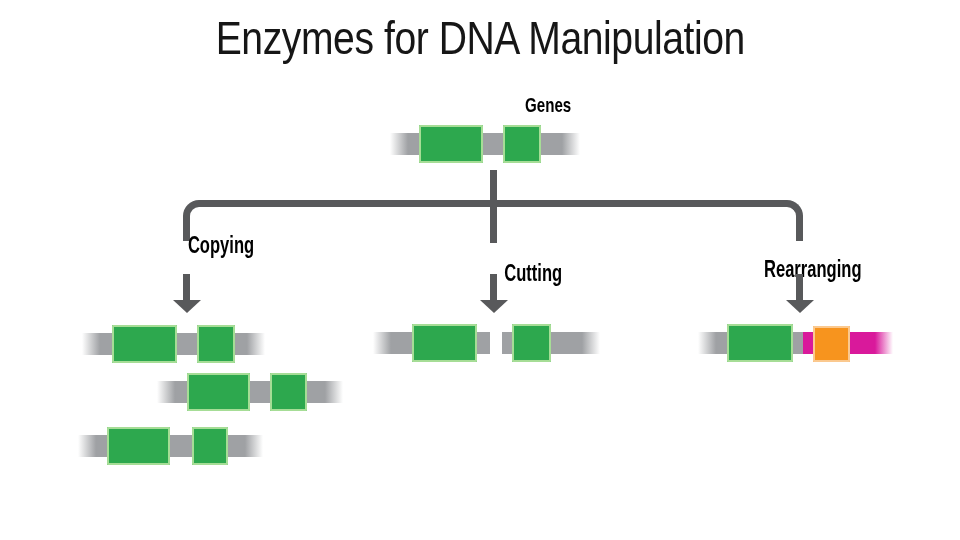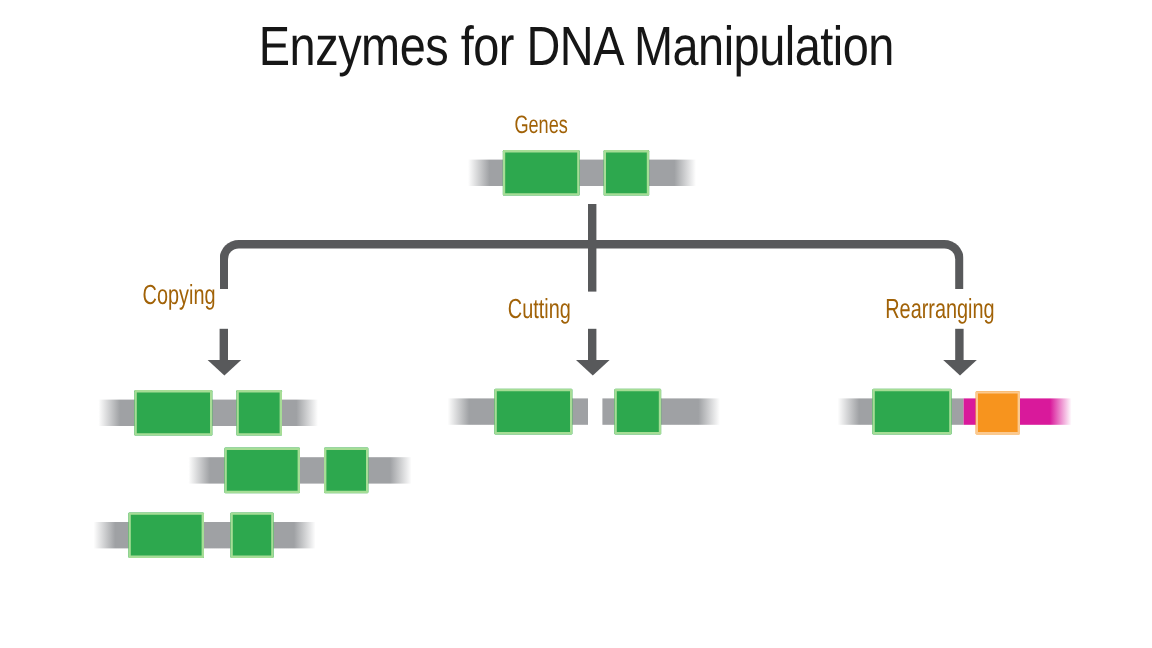--- a/index.html
+++ b/index.html
@@ -8,27 +8,27 @@
   .slide{position:relative;width:960px;height:540px;background:#fff;}
 
   
   .title{position:absolute;top:12px;left:0;width:960px;text-align:center;
          font-size:46px;line-height:52px;font-weight:400;color:#161616;
          white-space:nowrap;}
   .title .tx{display:inline-block;transform:scaleX(0.85);transform-origin:center;
          letter-spacing:-0.5px;}
 
   
-  .lbl{position:absolute;width:160px;text-align:left;white-space:nowrap;
-       font-size:23px;line-height:26px;font-weight:400;color:#a16207;}
+  .lbl{position:absolute;width:160px;text-align:right;white-space:nowrap;
+       font-size:23px;line-height:26px;font-weight:700;color:#000000;}
   .lbl .tx{display:inline-block;transform:scaleX(0.72);transform-origin:center;}
   .genes-lbl{left:420px;top:92px;font-size:21px;}
   .copying-lbl{left:107px;top:232px;}
-  .cutting-lbl{left:413px;top:244px;}
-  .rearranging-lbl{left:720px;top:244px;}
+  .cutting-lbl{left:413px;top:260px;}
+  .rearranging-lbl{left:720px;top:256px;}
 
   
   .stem{position:absolute;left:490px;top:170px;width:7px;height:73px;background:#58595B;}
   .branch-frame{position:absolute;left:183px;top:200px;width:606px;height:34px;
         border:solid #58595B;border-width:7px 7px 0 7px;
         border-radius:16px 16px 0 0;}
 
   
   .arrow{position:absolute;width:28px;height:39px;top:274px;}
   .arrow .shaft{position:absolute;left:10px;top:0;width:7px;height:26px;background:#58595B;}

